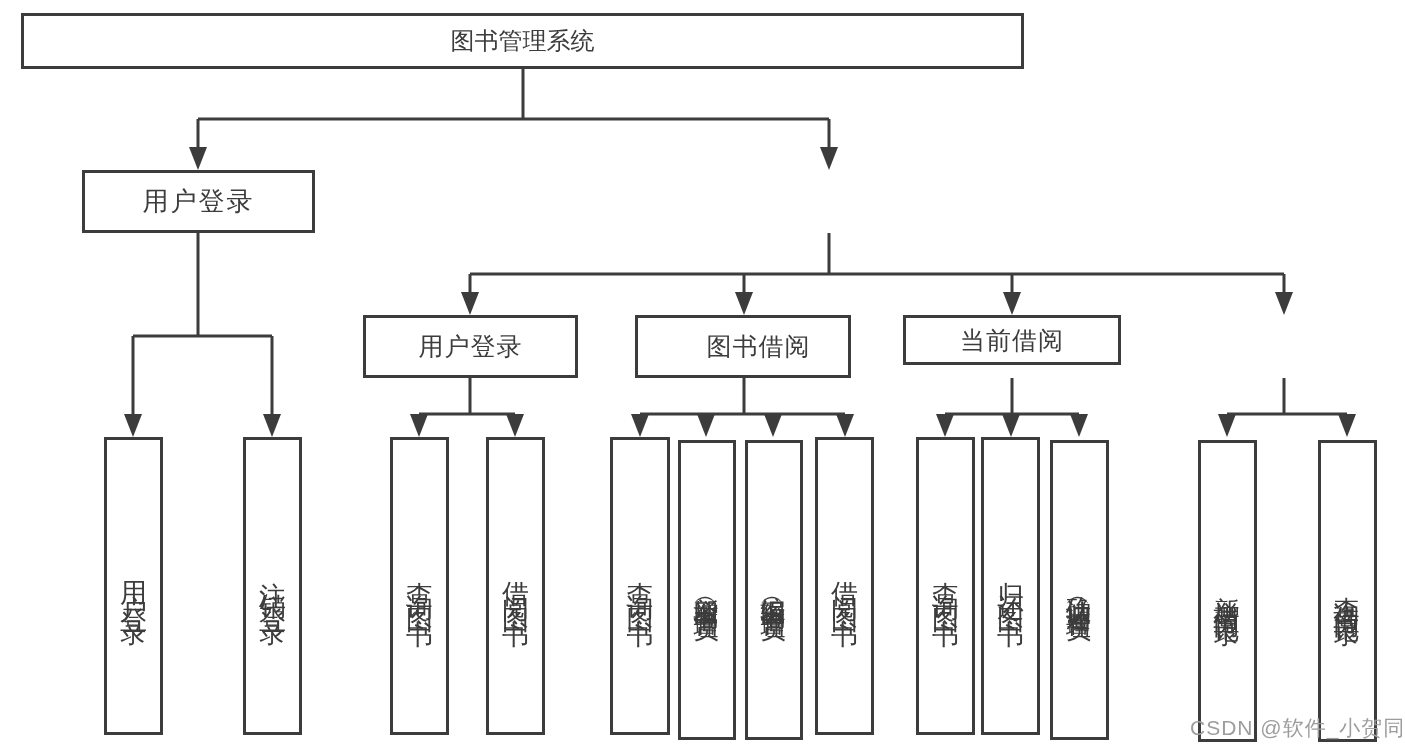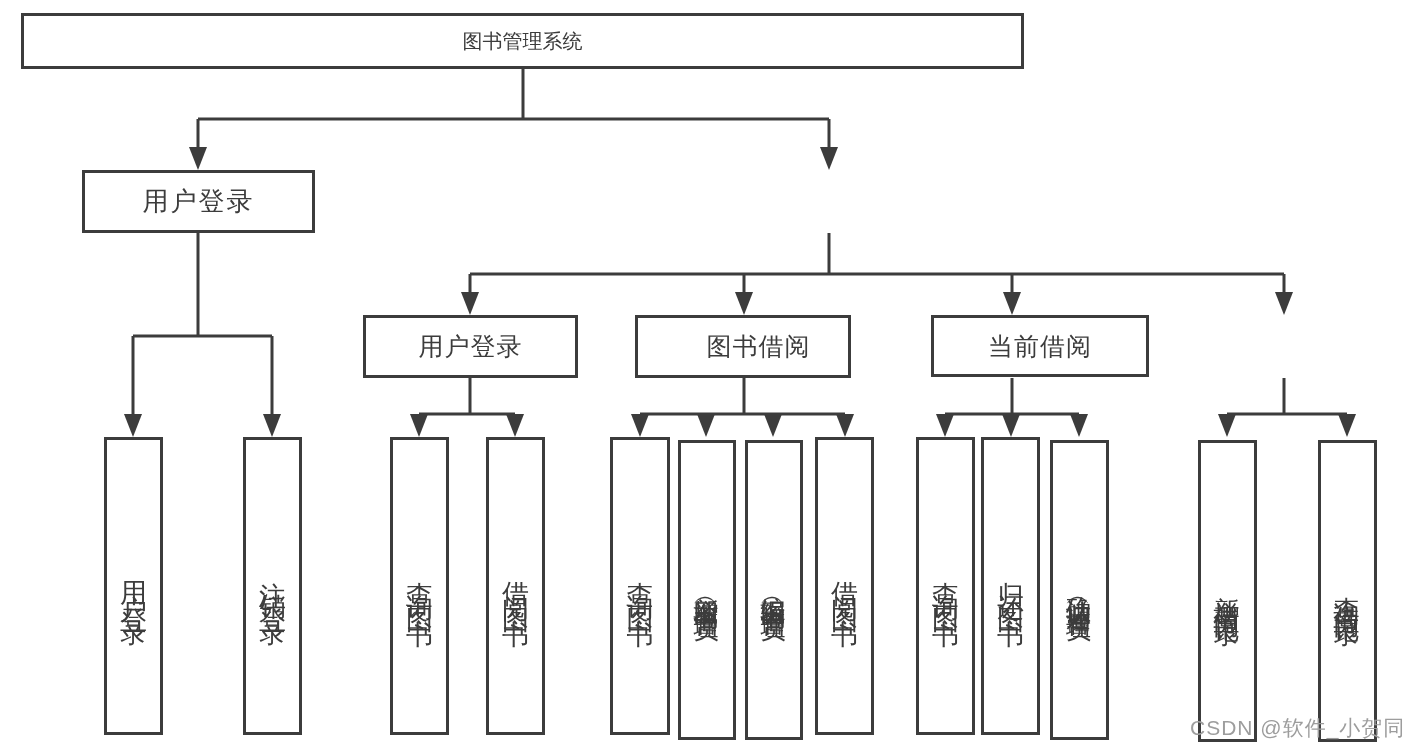--- a/index.html
+++ b/index.html
@@ -15,21 +15,21 @@
   .wires path { stroke:#3c3c3c; stroke-width:3; fill:none; }
   .wires polygon { fill:#3c3c3c; stroke:none; }
   .box {
     position:absolute;
     box-sizing:border-box;
     border:3px solid #3c3c3c;
     background:#ffffff;
     display:flex; align-items:center; justify-content:center;
     text-align:center;
   }
-  .root-box  { font-size:20px; }
+  .root-box  { font-size:24px; }
   .lvl2-box  { font-size:26px; letter-spacing:2px; }
   .lvl3-box  { font-size:25px; letter-spacing:1px; }
   .leaf-box  { font-size:27px; }
   .vtext {
     writing-mode:vertical-rl;
     text-orientation:upright;
     white-space:nowrap;
     letter-spacing:13px;
   }
   .vtext.len6 { font-size:26px; letter-spacing:5px; }
@@ -105,21 +105,21 @@
   <div class="box lvl2-box" style="left:82px; top:170px; width:233px; height:63px;">
     <span>用户登录</span>
   </div>
 
   <div class="box lvl3-box" style="left:363px; top:315px; width:215px; height:63px;">
     <span>用户登录</span>
   </div>
   <div class="box lvl3-box" style="left:635px; top:315px; width:216px; height:63px;padding-left:31px;">
     <span>图书借阅</span>
   </div>
-  <div class="box lvl3-box" style="left:931px; top:315px; width:218px; height:62px;">
+  <div class="box lvl3-box" style="left:903px; top:315px; width:218px; height:50px;">
     <span>当前借阅</span>
   </div>
 
   <div class="box leaf-box" style="left:104px; top:437px; width:59px; height:298px;">
     <span class="vtext">用户登录</span>
   </div>
   <div class="box leaf-box" style="left:243px; top:437px; width:59px; height:298px;">
     <span class="vtext">注销登录</span>
   </div>
 

